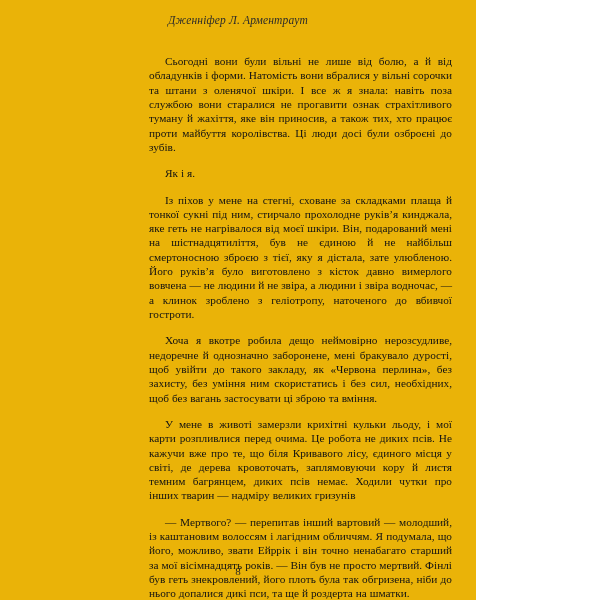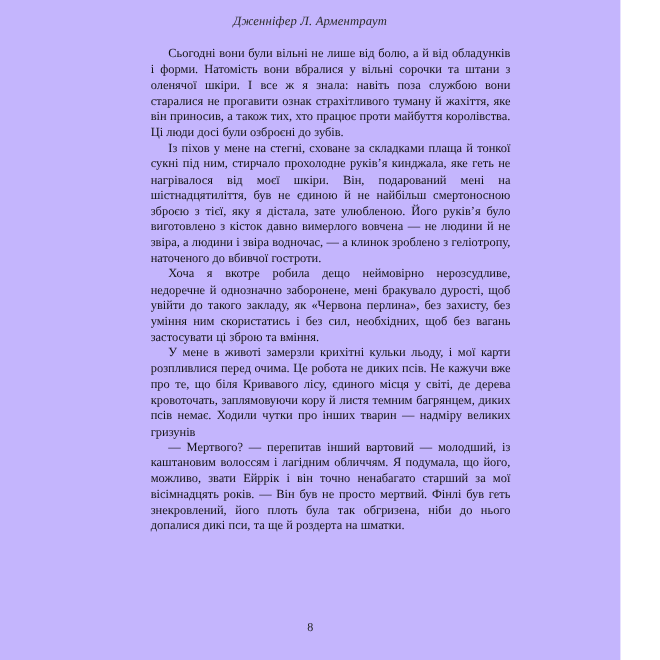--- a/index.html
+++ b/index.html
@@ -11,23 +11,23 @@
   body {
     width: 600px;
     height: 600px;
     overflow: hidden;
     font-family: "Liberation Serif", "DejaVu Serif", serif;
     color: #1a1a1a;
   }
 
   .page {
     position: relative;
-    width: 564px;
+    width: 476px;
     height: 600px;
-    background: #c4b5fd;
+    background: #eab308;
     box-sizing: border-box;
     font-family: Liberation Serif, serif;
   }
 
   
   .running-head {
     position: absolute;
     top: 14px;
     left: 0;
     right: 0;
@@ -40,21 +40,21 @@
 
   
   .text-block {
     position: absolute;
     top: 42px;
     left: 137px;
     width: 327px;
   }
 
   .text-block p {
-    margin: 0;
+    margin: 12px;
     text-align: justify;
     text-justify: inter-word;
     font-size: 11.3px;
     line-height: 14.32px;
     text-indent: 16px;
     color: #131313;
     hyphens: manual;
     -webkit-hyphens: manual;
     word-spacing: 0.1px;
   }
@@ -72,20 +72,21 @@
 </style>
 </head>
 <body>
 
 <div class="page">
 
   <div class="running-head">Дженніфер Л. Арментраут</div>
 
   <div class="text-block">
     <p>Сьогодні вони були вільні не лише від болю, а й від обладунків і форми. Натомість вони вбралися у вільні сорочки та штани з оленячої шкіри. І все ж я знала: навіть поза службою вони старалися не прогавити ознак страхітливого туману й жахіття, яке він приносив, а також тих, хто працює проти майбуття королівства. Ці люди досі були озброєні до зубів.</p>
+    <p>Як і я.</p>
     <p>Із піхов у мене на стегні, сховане за складками плаща й тонкої сукні під ним, стирчало прохолодне руків’я кинджала, яке геть не нагрівалося від моєї шкіри. Він, подарований мені на шістнадцятиліття, був не єдиною й не найбільш смертоносною зброєю з тієї, яку я дістала, зате улюбленою. Його руків’я було виготовлено з кісток давно вимерлого вовчена — не людини й не звіра, а людини і звіра водночас, — а клинок зроблено з геліотропу, наточеного до вбивчої гостроти.</p>
     <p>Хоча я вкотре робила дещо неймовірно нерозсудливе, недоречне й однозначно заборонене, мені бракувало дурості, щоб увійти до такого закладу, як «Червона перлина», без захисту, без уміння ним скористатись і без сил, необхідних, щоб без вагань застосувати ці зброю та вміння.</p>
     <p>У мене в животі замерзли крихітні кульки льоду, і мої карти розпливлися перед очима. Це робота не диких псів. Не кажучи вже про те, що біля Кривавого лісу, єдиного місця у світі, де дерева кровоточать, заплямовуючи кору й листя темним багрянцем, диких псів немає. Ходили чутки про інших тварин — надміру великих гризунів</p>
     <p>— Мертвого? — перепитав інший вартовий — молодший, із каштановим волоссям і лагідним обличчям. Я подумала, що його, можливо, звати Ейррік і він точно ненабагато старший за мої вісімнадцять років. — Він був не просто мертвий. Фінлі був геть знекровлений, його плоть була так обгризена, ніби до нього допалися дикі пси, та ще й роздерта на шматки.</p>
   </div>
 
   <div class="folio">8</div>
 
 </div>
 

